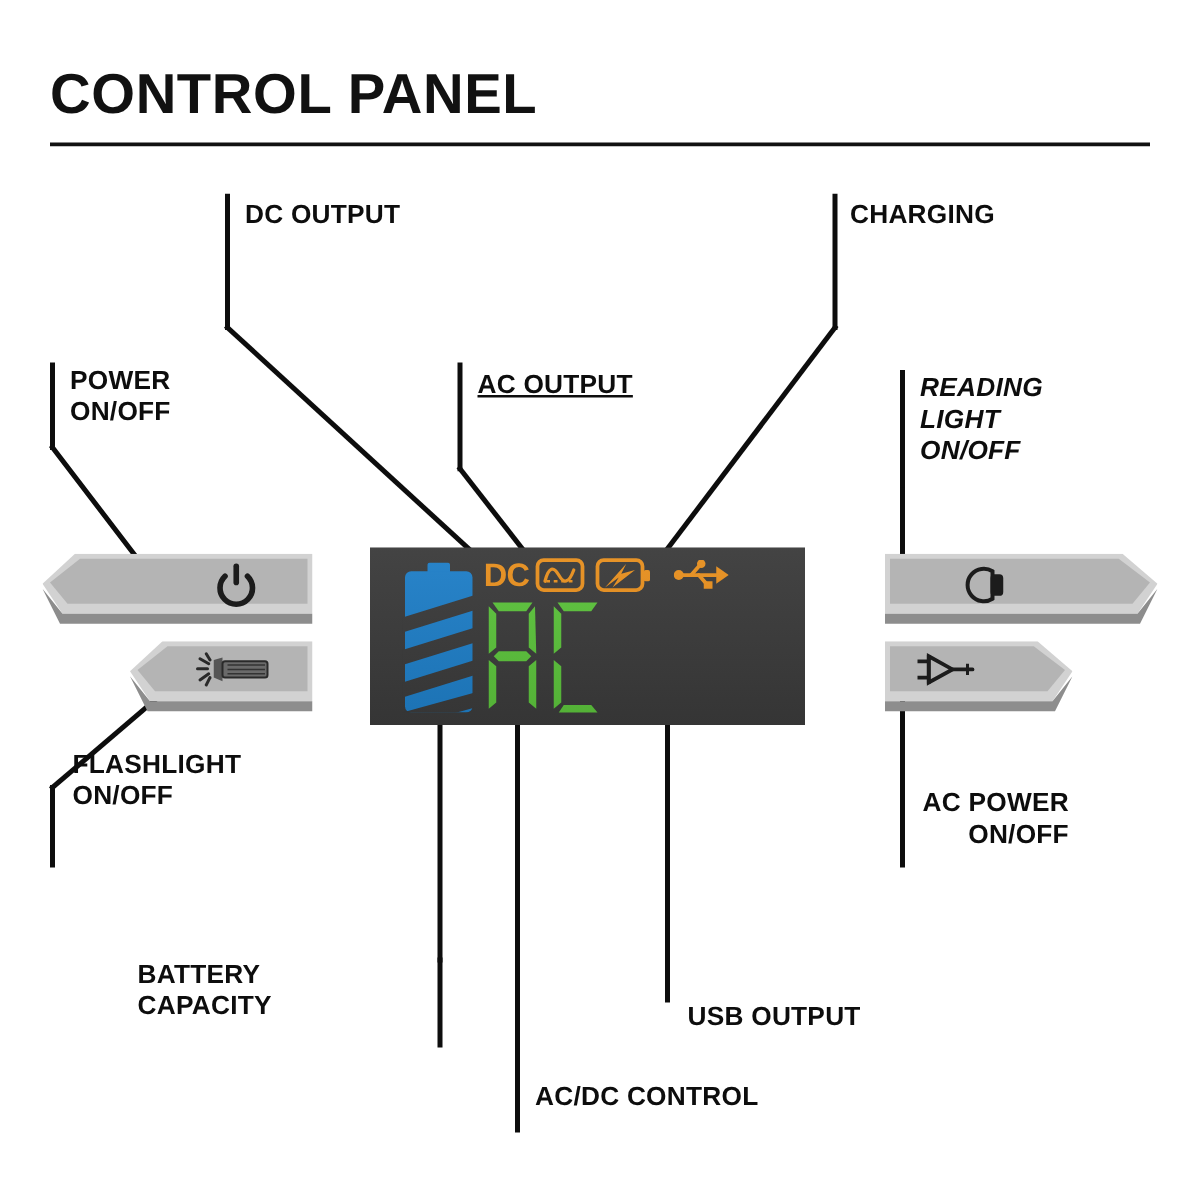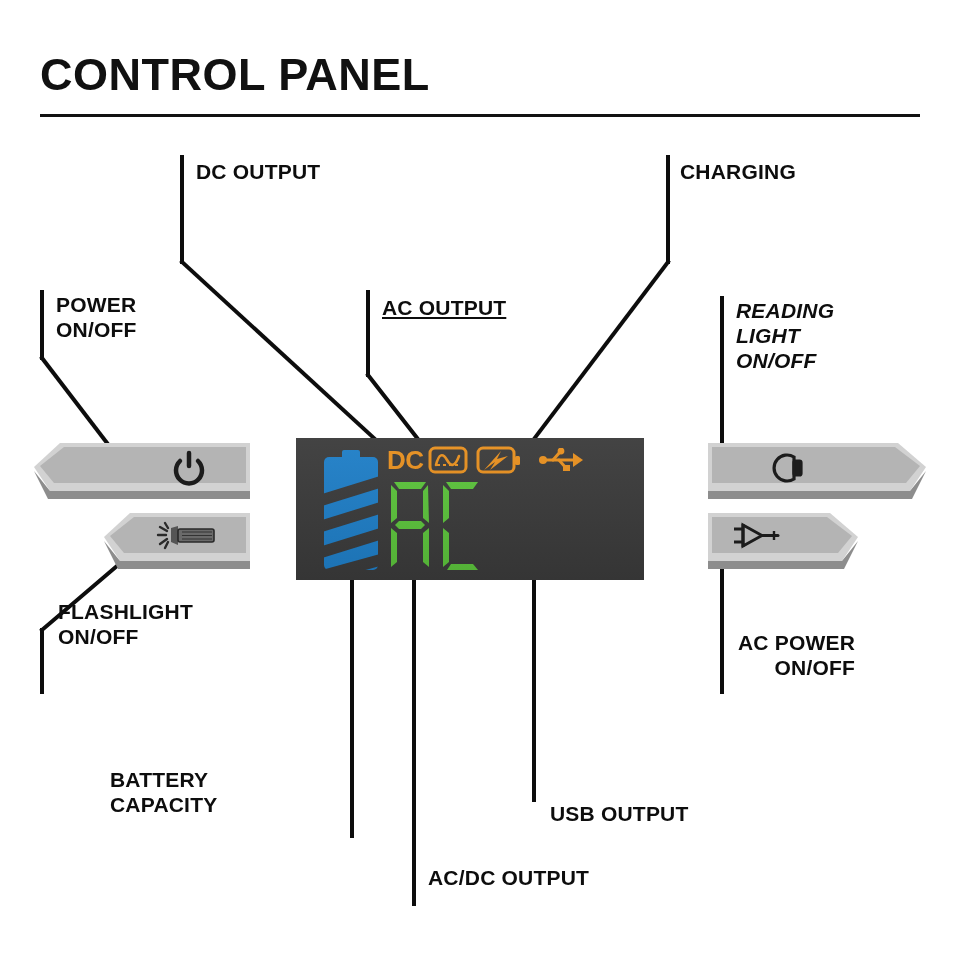--- a/index.html
+++ b/index.html
@@ -119,21 +119,21 @@
 ON/OFF</div>
 
 <div class="callout" style="left:738px; top:631px;text-align:right;">AC POWER
 ON/OFF</div>
 
 <div class="callout right-tick" style="left:110px; top:768px; width:228px;">BATTERY
 CAPACITY</div>
 
 <div class="callout" style="left:550px; top:762px;margin-top:40px;">USB OUTPUT</div>
 
-<div class="callout" style="left:428px; top:866px;">AC/DC OUTPUT</div>
+<div class="callout" style="left:428px; top:866px;">AC/DC CONTROL</div>
 
 <div id="lcd-panel">
 
   <svg id="battery-icon" viewBox="0 0 58 120">
     <g fill="#1f7fc8">
       <rect x="20" y="0" width="18" height="9" rx="2"></rect>
       <rect x="2" y="7" width="54" height="113" rx="5"></rect>
     </g>
     <g fill="#3b3b3b">
       <polygon points="0,44 58,26 58,38 0,56"></polygon>

